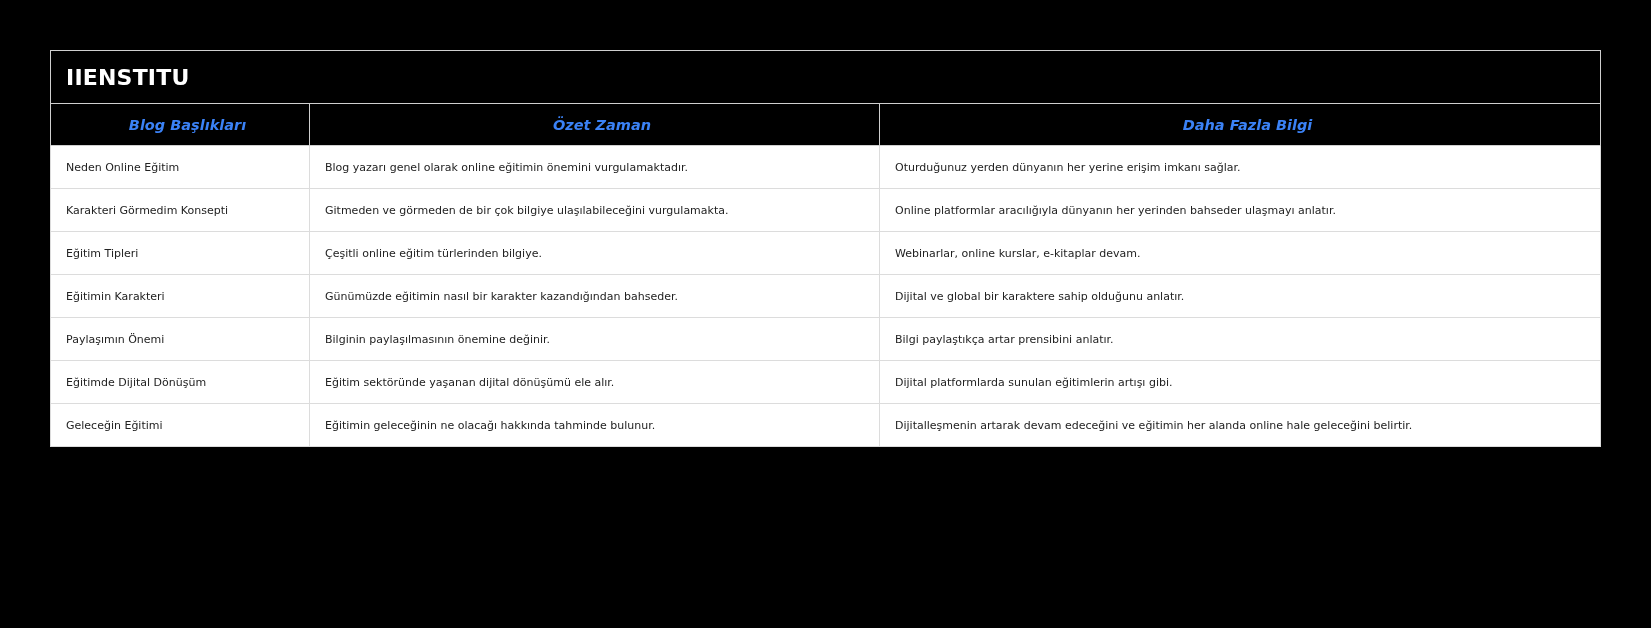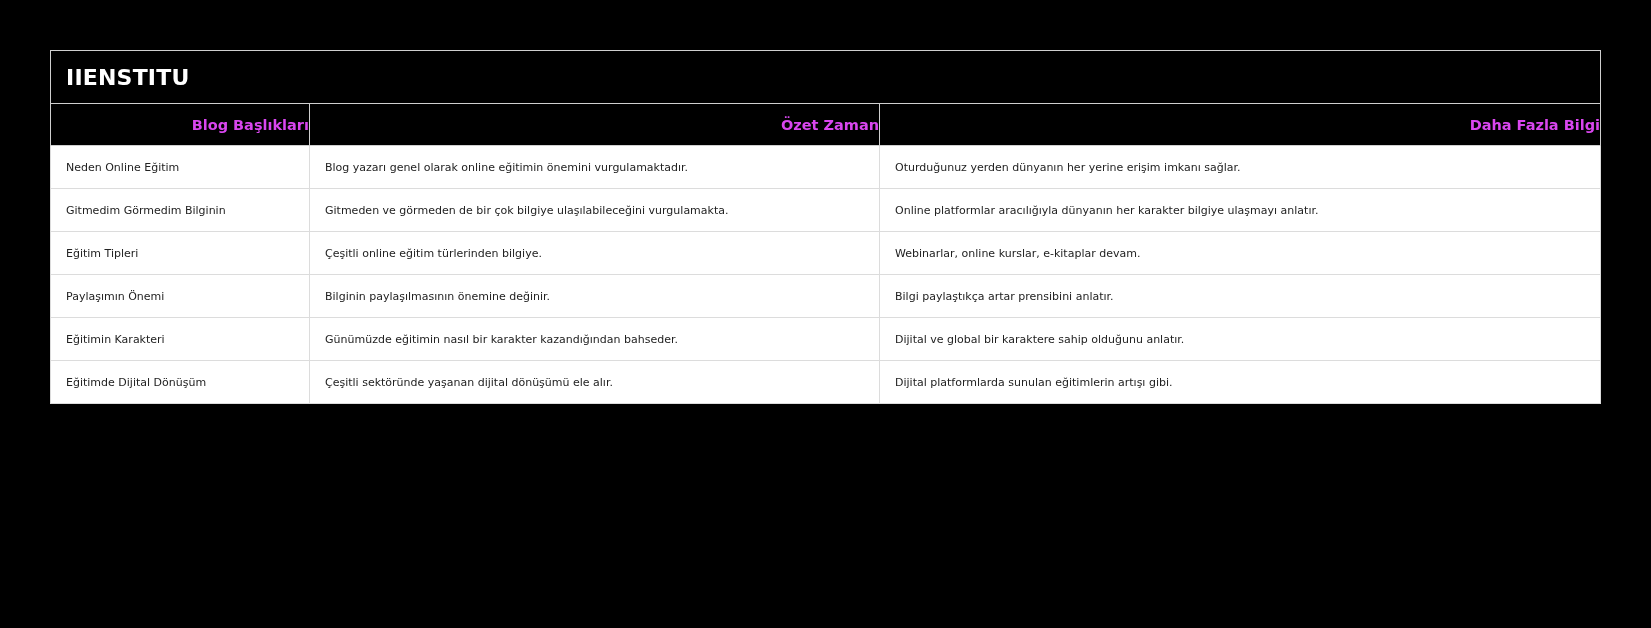--- a/index.html
+++ b/index.html
@@ -30,28 +30,29 @@
       font-size: 22px;
       height: 52px;
       padding: 0 0 0 15px;
       border: 1px solid #cfcfcf;
       text-align: left;
       vertical-align: middle;
       letter-spacing: 0.2px;
     }
     th.col-head {
       background: #000000;
-      color: #d946ef;
+      color: #3b82f6;
       font-weight: bold;
       font-size: 14.5px;
       height: 41px;
       padding: 0 0 0 15px;
-      text-align: right;
+      text-align: center;
       vertical-align: middle;
       border: 1px solid #cfcfcf;
+      font-style: italic;
     }
     td.cell {
       background: #ffffff;
       color: #222222;
       font-size: 11px;
       height: 42px;
       padding: 0 0 0 15px;
       vertical-align: middle;
       border: 1px solid #dcdcdc;
       white-space: nowrap;
@@ -81,39 +82,44 @@
         <th class="col-head">Daha Fazla Bilgi</th>
       </tr>
     </thead>
     <tbody>
       <tr>
         <td class="cell">Neden Online Eğitim</td>
         <td class="cell">Blog yazarı genel olarak online eğitimin önemini vurgulamaktadır.</td>
         <td class="cell">Oturduğunuz yerden dünyanın her yerine erişim imkanı sağlar.</td>
       </tr>
       <tr>
-        <td class="cell">Gitmedim Görmedim Bilginin</td>
+        <td class="cell">Karakteri Görmedim Konsepti</td>
         <td class="cell">Gitmeden ve görmeden de bir çok bilgiye ulaşılabileceğini vurgulamakta.</td>
-        <td class="cell">Online platformlar aracılığıyla dünyanın her karakter bilgiye ulaşmayı anlatır.</td>
+        <td class="cell">Online platformlar aracılığıyla dünyanın her yerinden bahseder ulaşmayı anlatır.</td>
       </tr>
       <tr>
         <td class="cell">Eğitim Tipleri</td>
         <td class="cell">Çeşitli online eğitim türlerinden bilgiye.</td>
         <td class="cell">Webinarlar, online kurslar, e-kitaplar devam.</td>
       </tr>
       <tr>
+        <td class="cell">Eğitimin Karakteri</td>
+        <td class="cell">Günümüzde eğitimin nasıl bir karakter kazandığından bahseder.</td>
+        <td class="cell">Dijital ve global bir karaktere sahip olduğunu anlatır.</td>
+      </tr>
+      <tr>
         <td class="cell">Paylaşımın Önemi</td>
         <td class="cell">Bilginin paylaşılmasının önemine değinir.</td>
         <td class="cell">Bilgi paylaştıkça artar prensibini anlatır.</td>
       </tr>
       <tr>
-        <td class="cell">Eğitimin Karakteri</td>
-        <td class="cell">Günümüzde eğitimin nasıl bir karakter kazandığından bahseder.</td>
-        <td class="cell">Dijital ve global bir karaktere sahip olduğunu anlatır.</td>
+        <td class="cell">Eğitimde Dijital Dönüşüm</td>
+        <td class="cell">Eğitim sektöründe yaşanan dijital dönüşümü ele alır.</td>
+        <td class="cell">Dijital platformlarda sunulan eğitimlerin artışı gibi.</td>
       </tr>
       <tr>
-        <td class="cell">Eğitimde Dijital Dönüşüm</td>
-        <td class="cell">Çeşitli sektöründe yaşanan dijital dönüşümü ele alır.</td>
-        <td class="cell">Dijital platformlarda sunulan eğitimlerin artışı gibi.</td>
+        <td class="cell">Geleceğin Eğitimi</td>
+        <td class="cell">Eğitimin geleceğinin ne olacağı hakkında tahminde bulunur.</td>
+        <td class="cell">Dijitalleşmenin artarak devam edeceğini ve eğitimin her alanda online hale geleceğini belirtir.</td>
       </tr>
     </tbody>
   </table>
 </div>
 
 </body></html>

